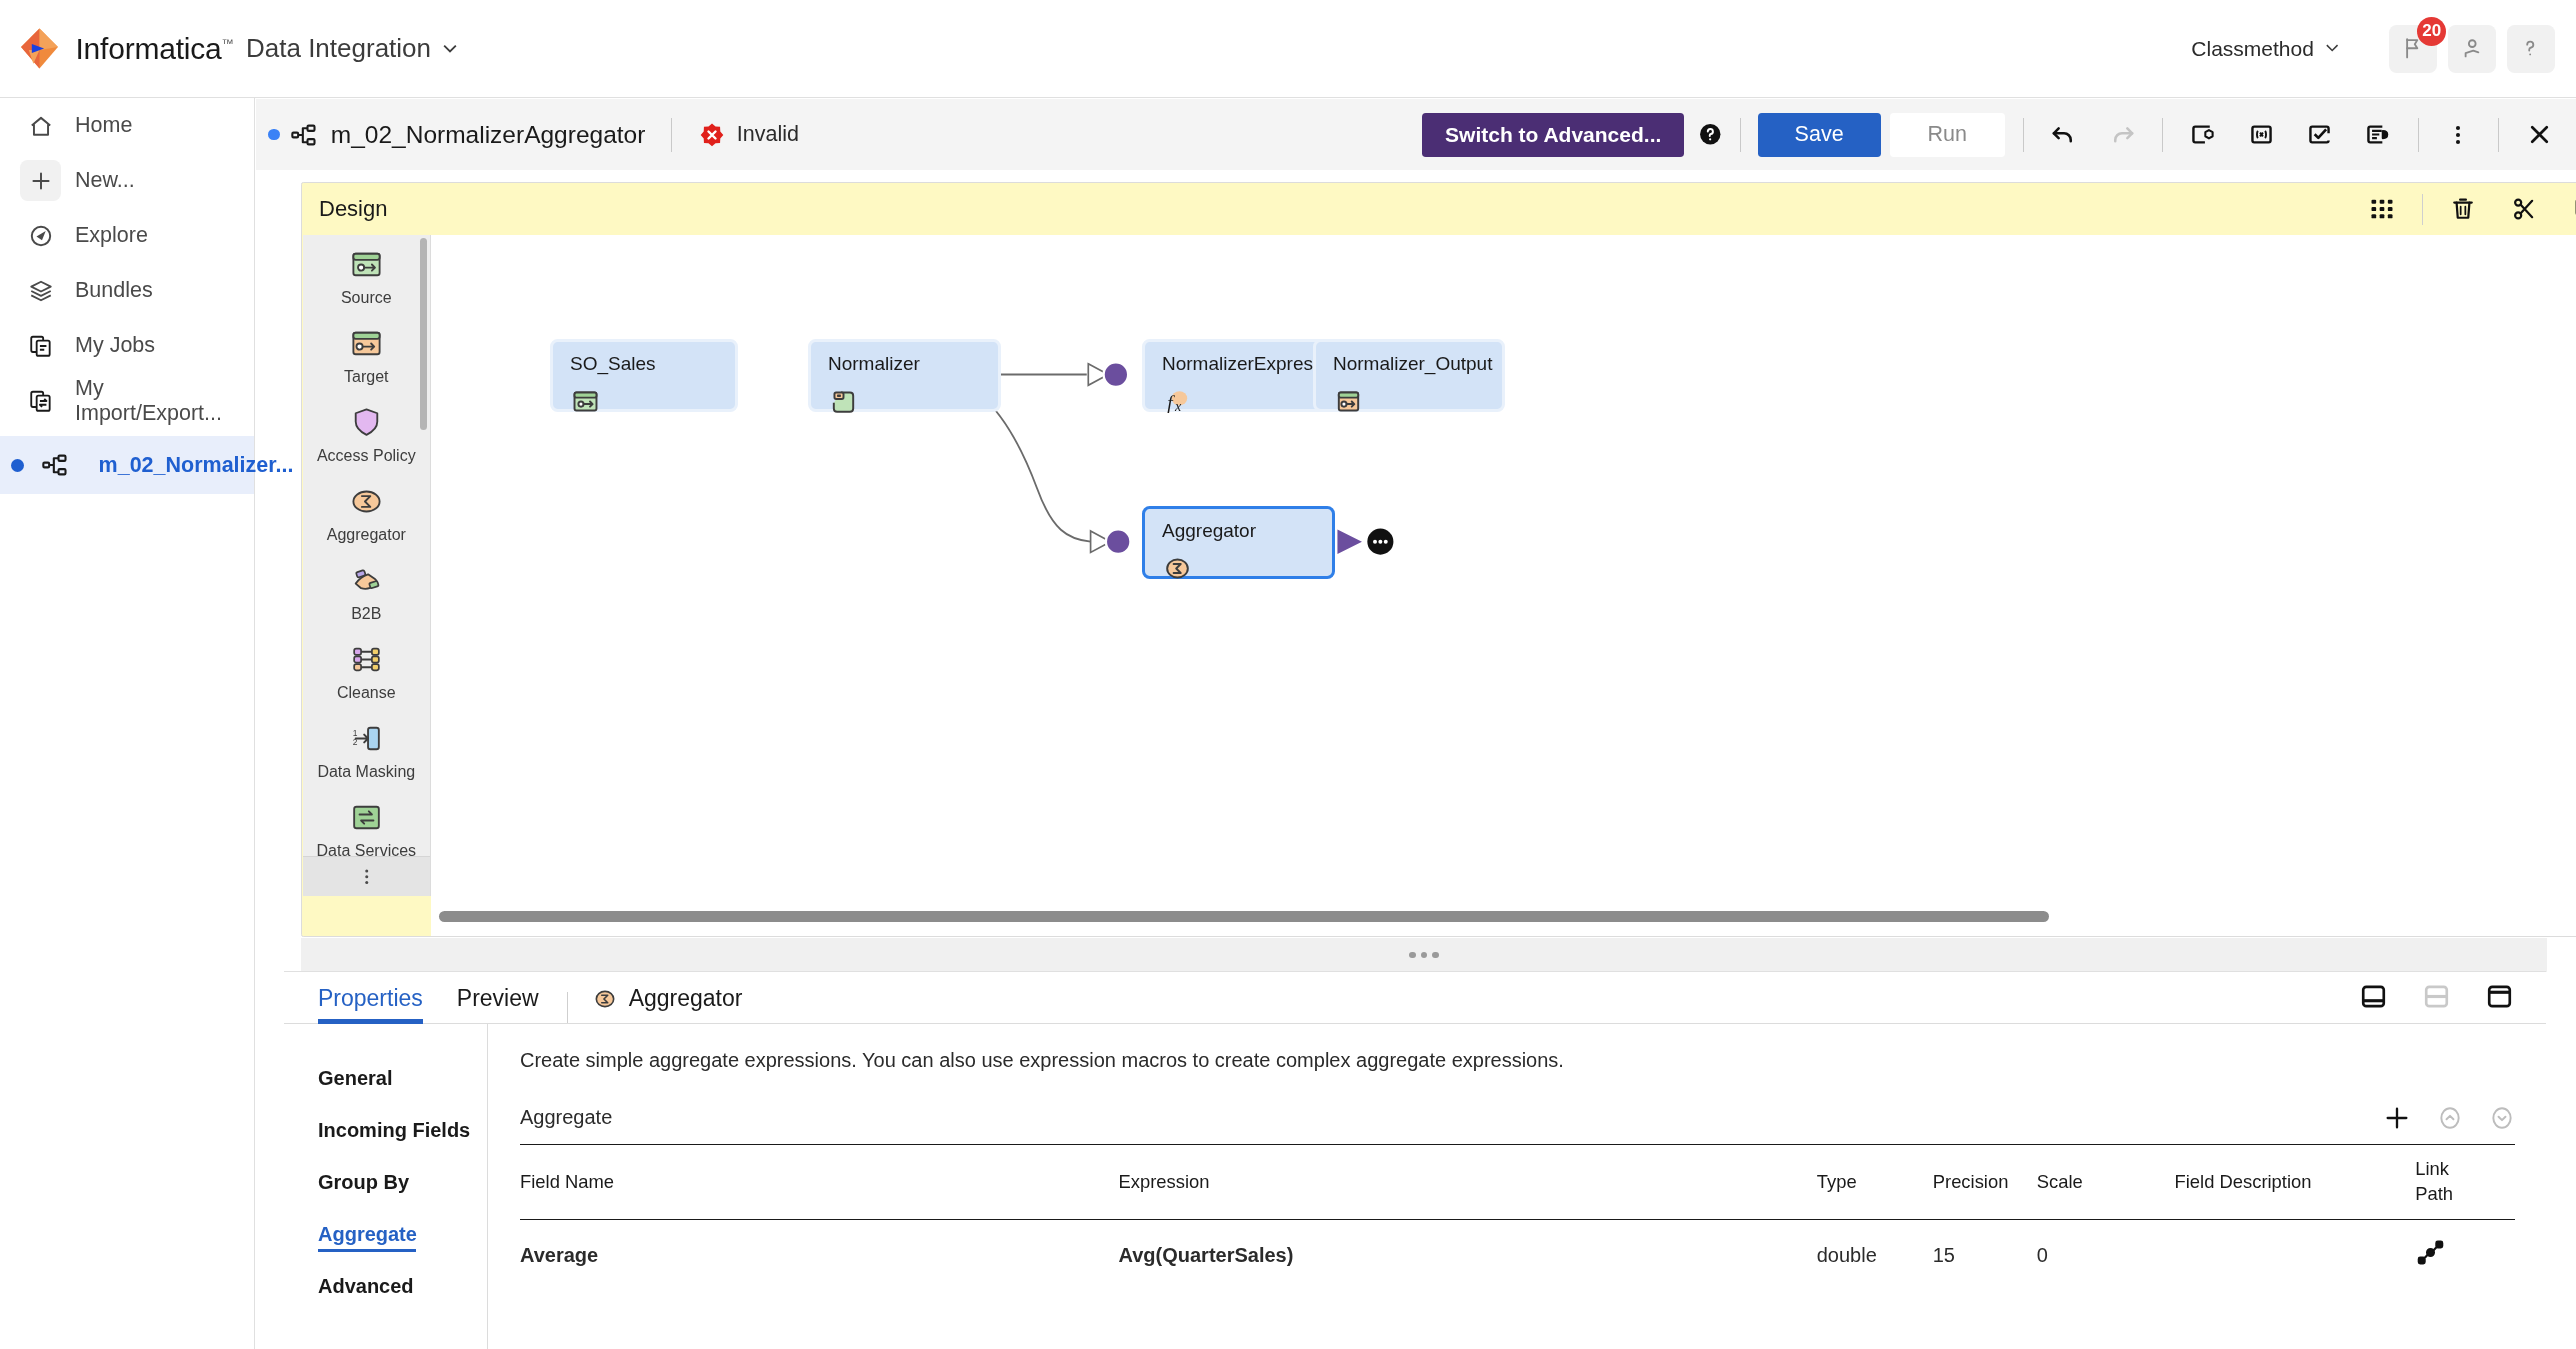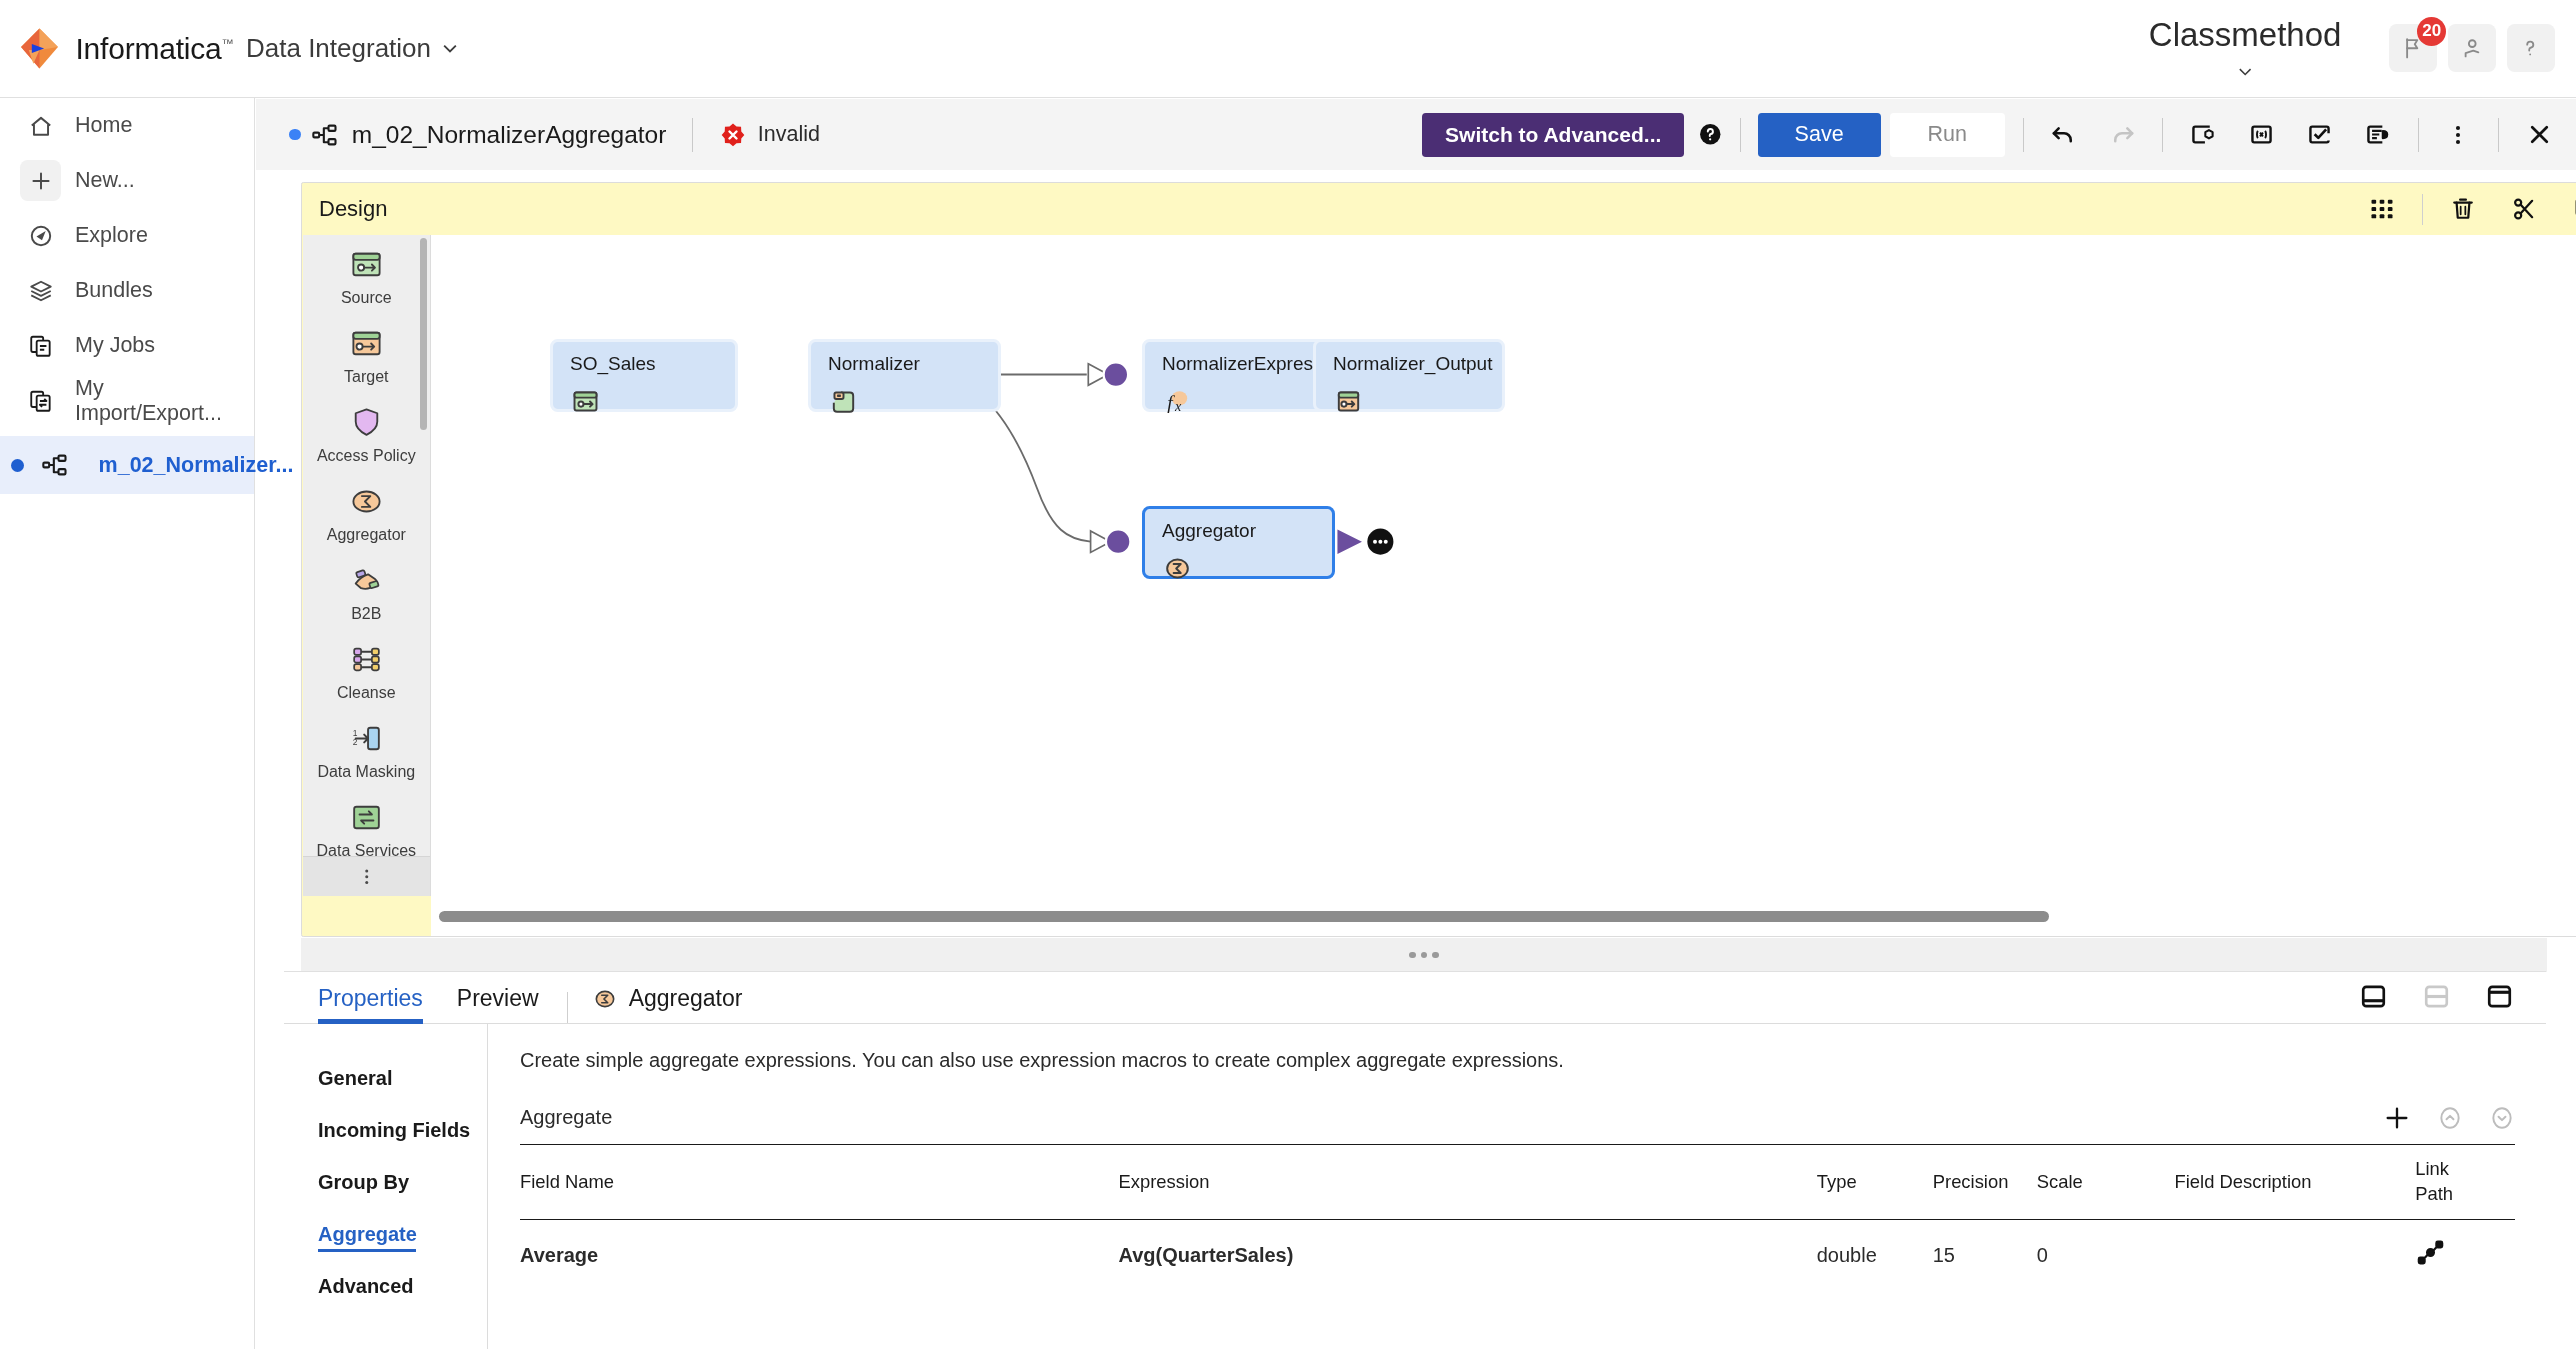--- a/index.html
+++ b/index.html
@@ -24,22 +24,22 @@
   }
   #brand-tm { font-size: 12.3px; vertical-align: super; color: #555; }
   #service-name {
     font-size: 26px; color: #3c3c3c; margin-left: 12.3px; font-weight: 300;
   }
   #service-caret { margin-left: 9.2px; color: #3c3c3c; display: flex; align-items: center; }
   #header-right {
     margin-left: auto; display: flex; align-items: center; margin-right: 21.5px;
   }
   #org-name {
-    font-size: 33px; color: #2b2b2b; font-weight: 300; display: flex;
-    align-items: center; gap: 9.2px; margin-right: 37px; cursor: pointer; flex-direction: column;
+    font-size: 21px; color: #2b2b2b; font-weight: 300; display: flex;
+    align-items: center; gap: 9.2px; margin-right: 37px; cursor: pointer;
   }
   .hdr-icon-btn {
     width: 48px; height: 48px; border-radius: 7.7px; background: #f1f1f1;
     display: flex; align-items: center; justify-content: center;
     margin-left: 10.7px; position: relative; cursor: pointer;
   }
   #notif-badge {
     position: absolute; top: -7.7px; right: -9.2px;
     background: #e53935; color: #fff; border-radius: 50%;
     min-width: 29px; height: 29px; font-size: 17px; font-weight: 700;
@@ -70,21 +70,21 @@
     width: 13px; height: 13px; border-radius: 50%; background: #1f5fd0;
     margin-right: 10.7px; flex: 0 0 13px;
   }
   #asset-label {
     font-size: 21.5px; color: #1f5fd0; font-weight: 700; margin-left: 9.2px;
   }
 
   
   #editor-toolbar {
     position: absolute; left: 256px; top: 99px; width: 2320px; height: 71px;
-    background: #f4f4f4; display: flex; align-items: center; padding-left: 21px;
+    background: #f4f4f4; display: flex; align-items: center;
   }
   #mapping-dot {
     width: 11.5px; height: 11.5px; border-radius: 50%; background: #3b82f6;
     margin-left: 12.3px; flex: 0 0 11.5px;
   }
   #mapping-title {
     font-size: 24.5px; color: #1a1a1a; margin-left: 12.3px; font-weight: 400;
   }
   #tb-sep1 {
     width: 0.8px; height: 34px; background: #c9c9c9; margin: 0 26px;

